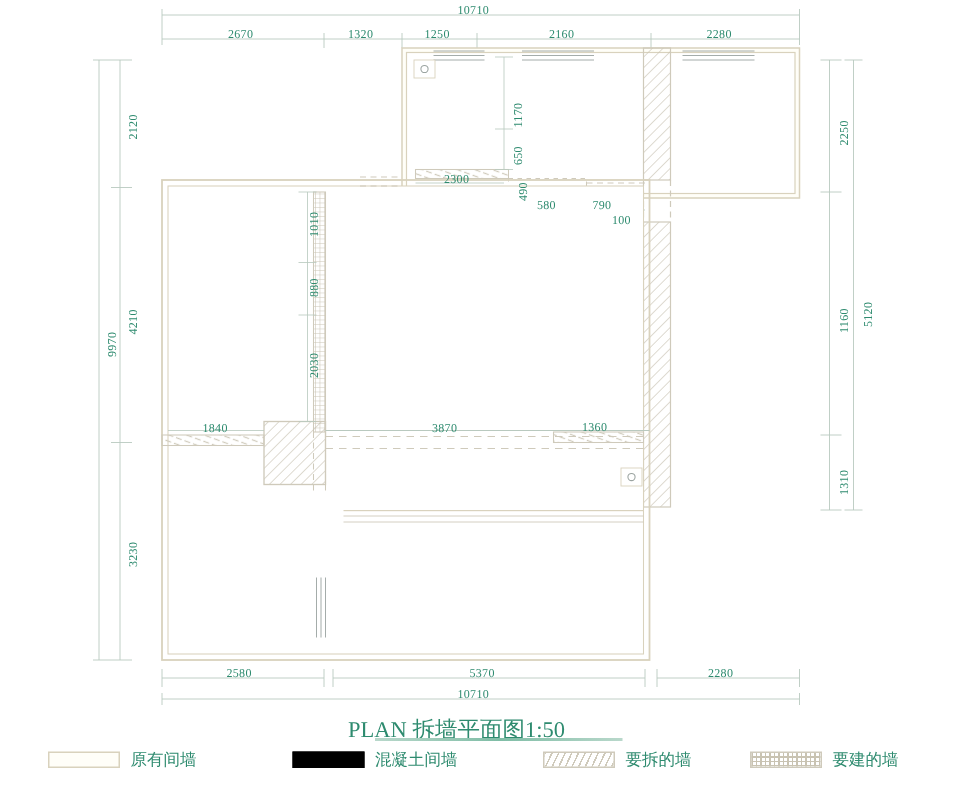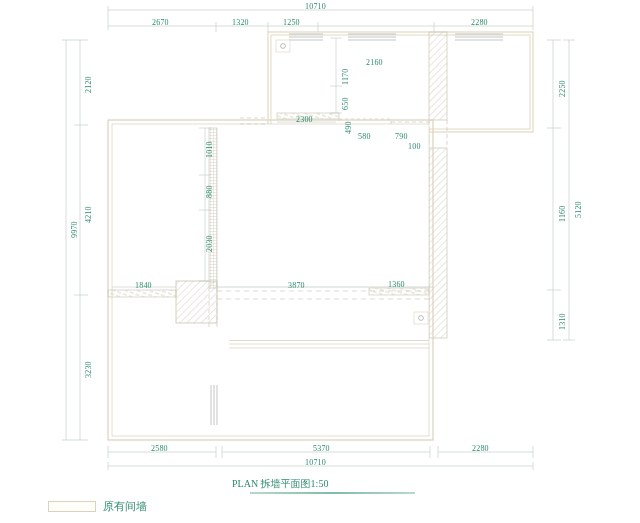--- a/index.html
+++ b/index.html
@@ -2,35 +2,35 @@
 <html><head>
 <meta charset="utf-8">
 <style>
   html,body{margin:0;padding:0;background:#ffffff;}
   body{width:640px;height:523px;position:relative;overflow:hidden;
        font-family:"Liberation Serif",serif;}
   #plan{position:absolute;left:0;top:0;width:640px;height:523px;}
   .dimtxt{position:absolute;color:#2e8b6f;font-size:8px;letter-spacing:0.2px;
           font-family:"Liberation Serif",serif;white-space:nowrap;}
   .dimtxt.v{transform-origin:left top;}
-  .legend{position:absolute;left:16px;top:490px;width:552px;height:33px;}
+  .legend{position:absolute;left:0;top:490px;width:552px;height:33px;}
   .lg-item{position:absolute;height:20px;display:flex;align-items:center;gap:7px;}
   .lg-label{color:#2e8b6f;font-size:11px;font-family:"Liberation Serif",serif;
             white-space:nowrap;}
   .sw{width:48px;height:11px;box-sizing:border-box;}
   .sw-existing{border:1px solid #d9d2bd;background:#fffef8;}
   .sw-concrete{background:#000000;border:1px solid #000;}
   .sw-demolish{border:1px solid #cfcabb;
      background:repeating-linear-gradient(115deg,#cfcabb 0 1px,transparent 1px 4px),
                 #ffffff;}
   .sw-build{border:1px solid #cfcabb;
      background:repeating-linear-gradient(90deg,#c9c3b2 0 1px,transparent 1px 3px),
                 repeating-linear-gradient(0deg,#c9c3b2 0 1px,transparent 1px 3px),
                 #ffffff;}
-  .title{position:absolute;left:232px;top:477px;color:#2e8b6f;font-size:10px;
+  .title{position:absolute;left:232px;top:477px;color:#2e8b6f;font-size:15px;
          font-family:"Liberation Serif",serif;white-space:nowrap;}
   .title-rule{position:absolute;left:250px;top:492px;width:165px;height:2px;
       background:linear-gradient(90deg,#b9d8cb,#7fbda6,#b9d8cb);}
 </style>
 </head>
 <body>
 
 <svg id="plan" viewBox="0 0 640 523">
   <defs>
     <pattern id="hatch45" width="5" height="5" patternUnits="userSpaceOnUse" patternTransform="rotate(45)">
@@ -203,21 +203,21 @@
     <line x1="199" y1="210" x2="211" y2="210"></line>
     <line x1="199" y1="281" x2="211" y2="281"></line>
     <line x1="112" y1="287" x2="176" y2="287"></line>
   </g>
 </svg>
 
 <div class="dimtxt" style="left:305px;top:2px;">10710</div>
 <div class="dimtxt" style="left:152px;top:18px;font-family:Liberation Serif, serif;">2670</div>
 <div class="dimtxt" style="left:232px;top:18px;">1320</div>
 <div class="dimtxt" style="left:283px;top:18px;">1250</div>
-<div class="dimtxt" style="left:366px;top:18px;margin-top:40px;">2160</div>
+<div class="dimtxt" style="left:366px;top:18px;">2160</div>
 <div class="dimtxt" style="left:471px;top:18px;">2280</div>
 
 <div class="dimtxt" style="left:151px;top:444px;">2580</div>
 <div class="dimtxt" style="left:313px;top:444px;">5370</div>
 <div class="dimtxt" style="left:472px;top:444px;">2280</div>
 <div class="dimtxt" style="left:305px;top:458px;">10710</div>
 
 <div class="dimtxt v" style="left:84px;top:93px;transform:rotate(-90deg);">2120</div>
 <div class="dimtxt v" style="left:84px;top:223px;transform:rotate(-90deg);">4210</div>
 <div class="dimtxt v" style="left:84px;top:378px;transform:rotate(-90deg);">3230</div>
@@ -243,13 +243,25 @@
 <div class="dimtxt" style="left:388px;top:280px;">1360</div>
 
 <div class="title">PLAN  拆墙平面图1:50</div>
 <div class="title-rule"></div>
 
 <div class="legend">
   <div class="lg-item" style="left:32px;top:6px;">
     <span class="sw sw-existing"></span>
     <span class="lg-label">原有间墙</span>
   </div>
+  <div class="lg-item" style="left:195px;top:6px;">
+    <span class="sw sw-concrete"></span>
+    <span class="lg-label">混凝土间墙</span>
+  </div>
+  <div class="lg-item" style="left:362px;top:6px;">
+    <span class="sw sw-demolish"></span>
+    <span class="lg-label">要拆的墙</span>
+  </div>
+  <div class="lg-item" style="left:500px;top:6px;">
+    <span class="sw sw-build"></span>
+    <span class="lg-label">要建的墙</span>
+  </div>
 </div>
 
 </body></html>

